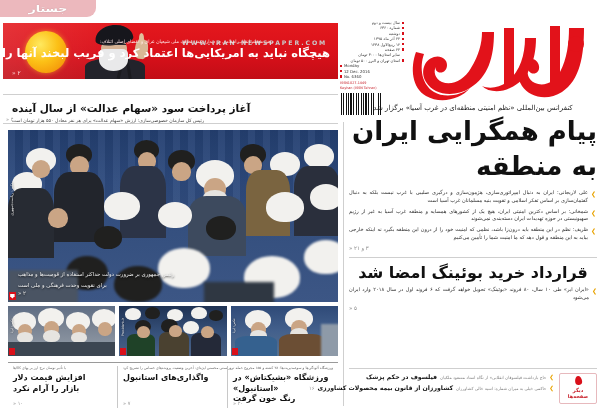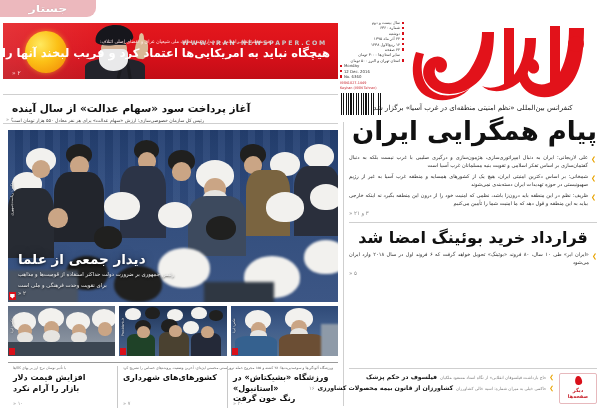--- a/index.html
+++ b/index.html
@@ -739,21 +739,20 @@
       <div class="head hair-d" style="left:106px; top:136px; width:48px; height:36px; filter:blur(1.2px);"></div>
       <div class="head hair-d" style="left:58px;  top:126px; width:42px; height:34px; filter:blur(1.1px);"></div>
       <div style="position:absolute;left:0;top:140px;width:70px;height:34px;background:#4a5463;filter:blur(1.4px);"></div>
       <div style="position:absolute;left:196px;top:152px;width:70px;height:22px;background:#2f3742;filter:blur(1.4px);"></div>
     </div>
 
     <div class="photo-credit">عکس: ریاست‌جمهوری</div>
     <div class="irna-mark"></div>
 
     <div class="mp-caption">
-      <div class="mp-cap-l1">دیدار جمعی از علما</div>
       <div class="mp-cap-sub">رئیس جمهوری بر ضرورت دولت حداکثر استفاده از قومیت‌ها و مذاهب</div>
       <div class="mp-cap-sub">برای تقویت وحدت فرهنگی و ملی است</div>
       <div class="mp-ref">۲ «</div>
     </div>
   </div>
 
   <div class="photo-strip">
 
     <div class="strip-item">
       <div class="si-bg" style="background:linear-gradient(180deg,#2f4a78 0%,#43608c 50%,#55708f 100%);"></div>
@@ -811,34 +810,35 @@
 
   <div class="teasers">
     <div class="teaser">
       <div class="t-kicker">ورزشگاه آلودگی‌ها و سوءمدیریت‌ها؛ ۳۸ کشته و ۱۵۵ مجروح حمله تروریستی</div>
       <div class="t-head">ورزشگاه «بشیکتاش» در «استانبول»</div>
       <div class="t-head">رنگ خون گرفت</div>
       <div class="t-ref">۲۰ «</div>
     </div>
     <div class="teaser">
       <div class="t-kicker">محسنی ایژه‌ای: آخرین وضعیت پرونده‌های حساس را تشریح کرد</div>
-      <div class="t-head">کشورهای‌های شهرداری</div>
+      <div class="t-head">واگذاری‌های استانبول</div>
       <div class="t-ref">۷ «</div>
     </div>
     <div class="teaser">
       <div class="t-kicker">با تأثیر نوسان نرخ ارز بر بهای کالاها</div>
       <div class="t-head">افزایش قیمت دلار</div>
       <div class="t-head">بازار را آرام نکرد</div>
       <div class="t-ref">۱۰ «</div>
     </div>
   </div>
 
   <div class="right-col">
     <div class="lead-kicker">کنفرانس بین‌المللی «نظم امنیتی منطقه‌ای در غرب آسیا» برگزار شد</div>
     <div class="lead-head">پیام همگرایی ایران</div>
+    <div class="lead-head">به منطقه</div>
 
     <div class="bullets">
       <div class="bullet-item">
         <span class="bmark">❯</span>
         <span class="btext">علی لاریجانی: ایران به دنبال امپراتوری‌سازی، هژمون‌سازی و درگیری صلیبی با غرب نیست بلکه به دنبال گفتمان‌سازی بر اساس تفکر اسلامی و تقویت بنیه مسلمانان غرب آسیا است</span>
       </div>
       <div class="bullet-item">
         <span class="bmark">❯</span>
         <span class="btext">شمخانی: بر اساس دکترین امنیتی ایران، هیچ یک از کشورهای همسایه و منطقه غرب آسیا به غیر از رژیم صهیونیستی در حوزه تهدیدات ایران دسته‌بندی نمی‌شوند</span>
       </div>

